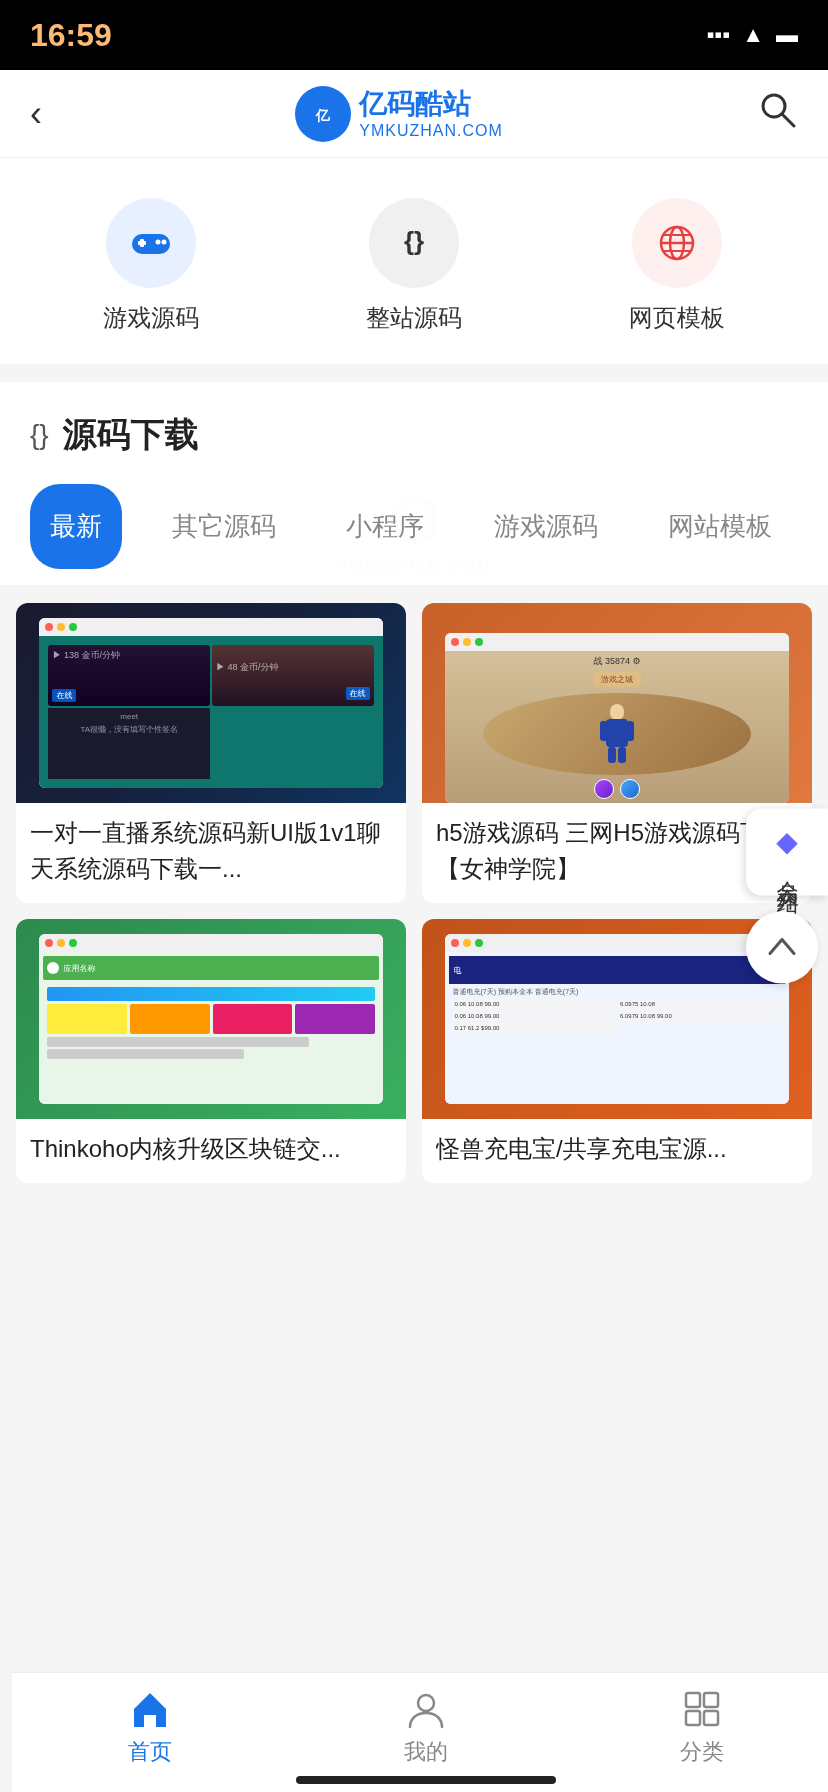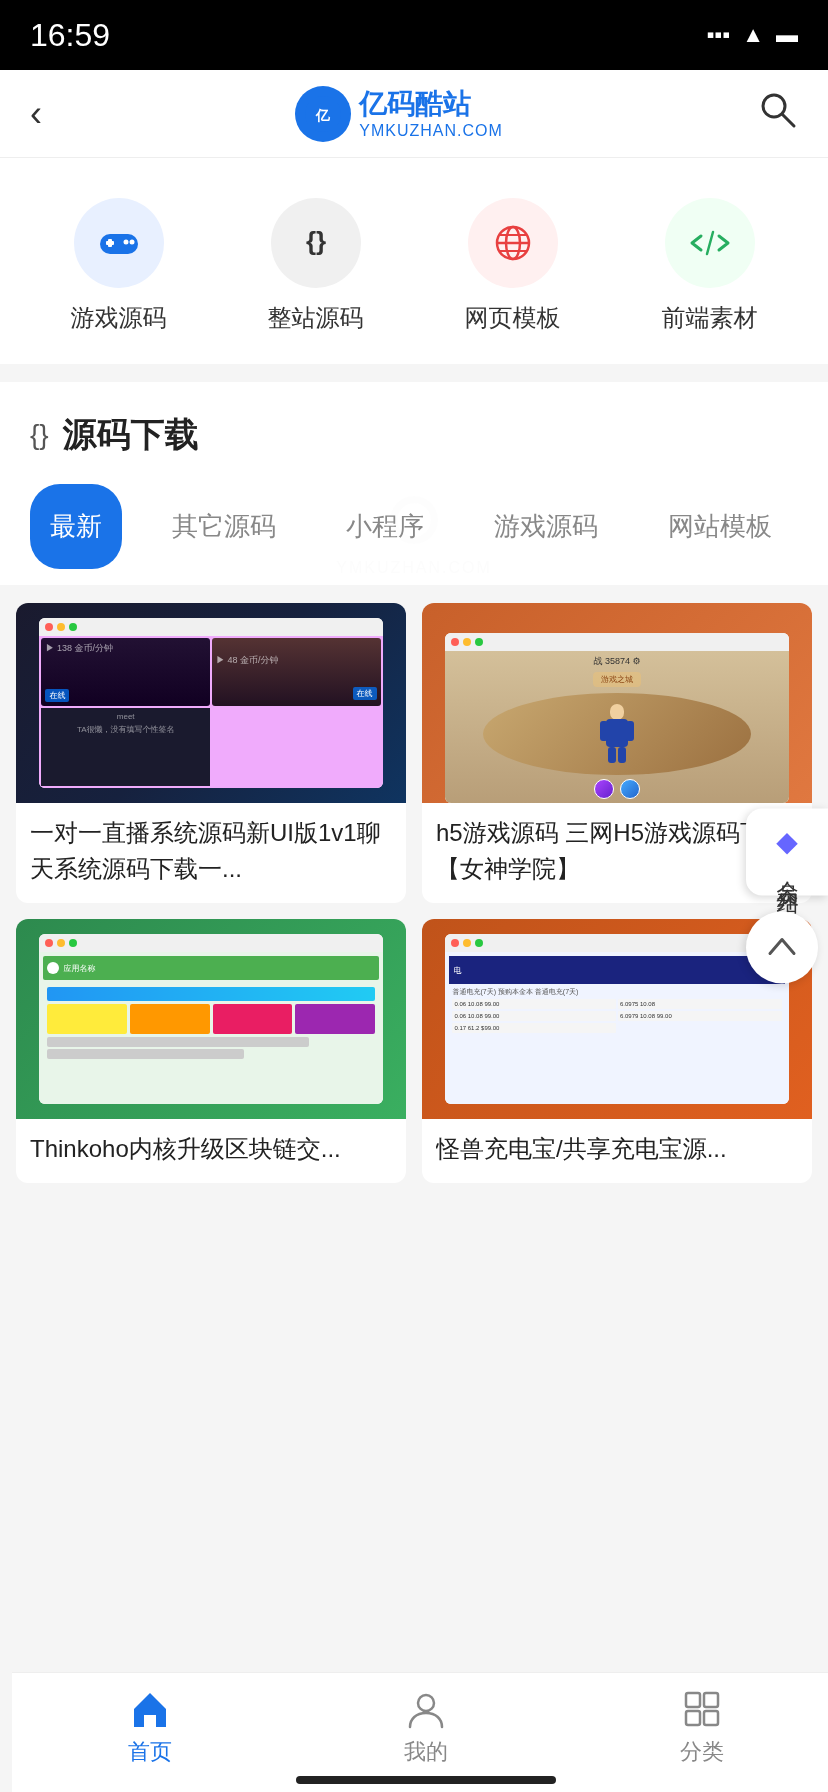--- a/index.html
+++ b/index.html
@@ -16,23 +16,23 @@
     .status-bar {
       width: 100%;
       height: 70px;
       background: #000;
       display: flex;
       align-items: center;
       justify-content: space-between;
       padding: 0 30px;
     }
     .status-time {
-      color: #ffffff;
+      color: #fdba74;
       font-size: 32px;
-      font-weight: normal;
+      font-weight: bold;
     }
     .status-icons {
       display: flex;
       gap: 12px;
       align-items: center;
     }
     .signal-icon, .wifi-icon, .battery-icon {
       color: #fff;
       font-size: 22px;
     }
@@ -292,26 +292,26 @@
       display: flex;
       align-items: center;
       padding: 0 6px;
       gap: 4px;
     }
     .dot { width: 8px; height: 8px; border-radius: 50%; }
     .dot-r { background: #ff5f57; }
     .dot-y { background: #febc2e; }
     .dot-g { background: #28c840; }
     .screenshot-content-1 {
-      background: #f0abfc;
+      background: #0f766e;
       height: calc(100% - 18px);
       display: grid;
       grid-template-columns: 1fr 1fr;
       gap: 2px;
-      padding: 2px;
+      padding: 9px;
     }
     .vid-thumb {
       background: #1a1a2e;
       border-radius: 3px;
       position: relative;
       display: flex;
       align-items: flex-end;
       padding: 2px;
     }
     .vid-girl {
@@ -502,30 +502,20 @@
       <div class="cat-icon red">
         <svg width="46" height="46" viewBox="0 0 46 46" fill="none">
           <circle cx="23" cy="23" r="16" stroke="#e84040" stroke-width="2.5" fill="none"></circle>
           <ellipse cx="23" cy="23" rx="7" ry="16" stroke="#e84040" stroke-width="2.5" fill="none"></ellipse>
           <line x1="7" y1="23" x2="39" y2="23" stroke="#e84040" stroke-width="2.5"></line>
           <line x1="9" y1="15" x2="37" y2="15" stroke="#e84040" stroke-width="2"></line>
           <line x1="9" y1="31" x2="37" y2="31" stroke="#e84040" stroke-width="2"></line>
         </svg>
       </div>
       <span class="cat-label">网页模板</span>
-    </div>
-    <div class="cat-item">
-      <div class="cat-icon green">
-        <svg width="46" height="46" viewBox="0 0 46 46" fill="none">
-          <polyline points="14,16 5,23 14,30" stroke="#27ae60" stroke-width="3" fill="none" stroke-linecap="round" stroke-linejoin="round"></polyline>
-          <polyline points="32,16 41,23 32,30" stroke="#27ae60" stroke-width="3" fill="none" stroke-linecap="round" stroke-linejoin="round"></polyline>
-          <line x1="26" y1="12" x2="20" y2="34" stroke="#27ae60" stroke-width="2.5" stroke-linecap="round"></line>
-        </svg>
-      </div>
-      <span class="cat-label">前端素材</span>
     </div>
   </div>
 
   <div class="section-header">
     <span class="section-icon">{}</span>
     <span class="section-title">源码下载</span>
   </div>
 
   <div class="watermark-container">
     <div class="tabs">

